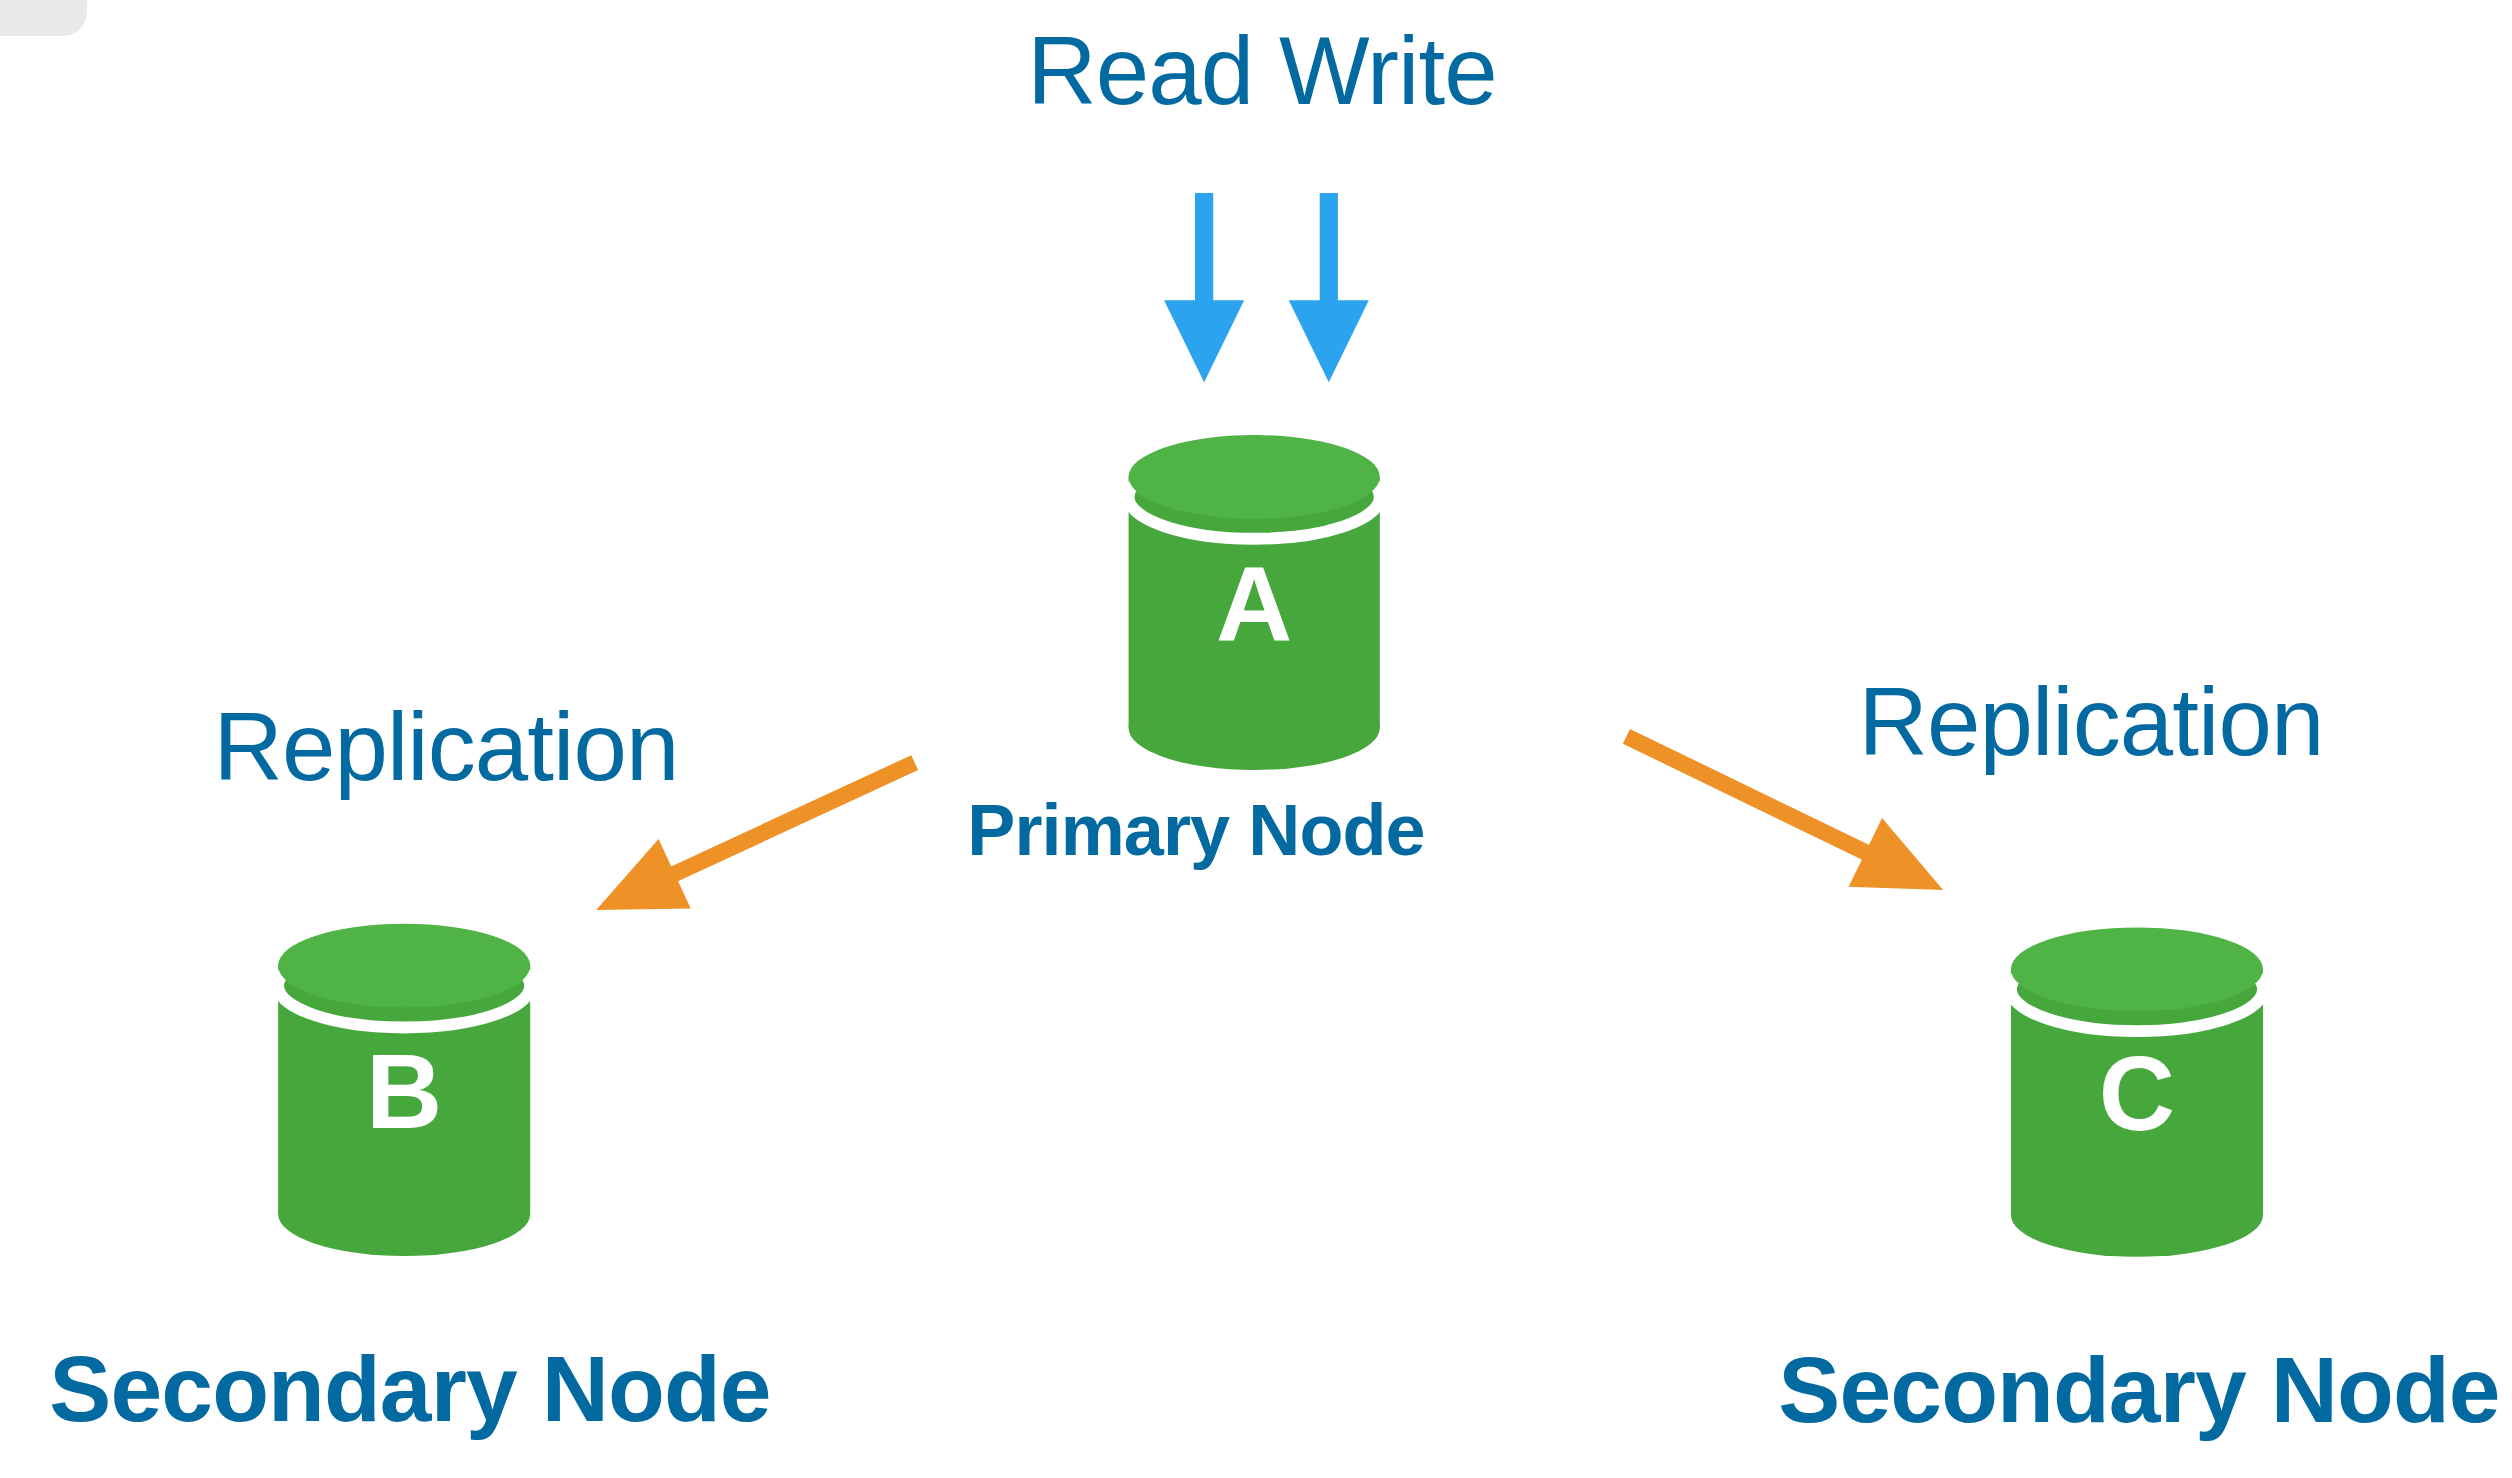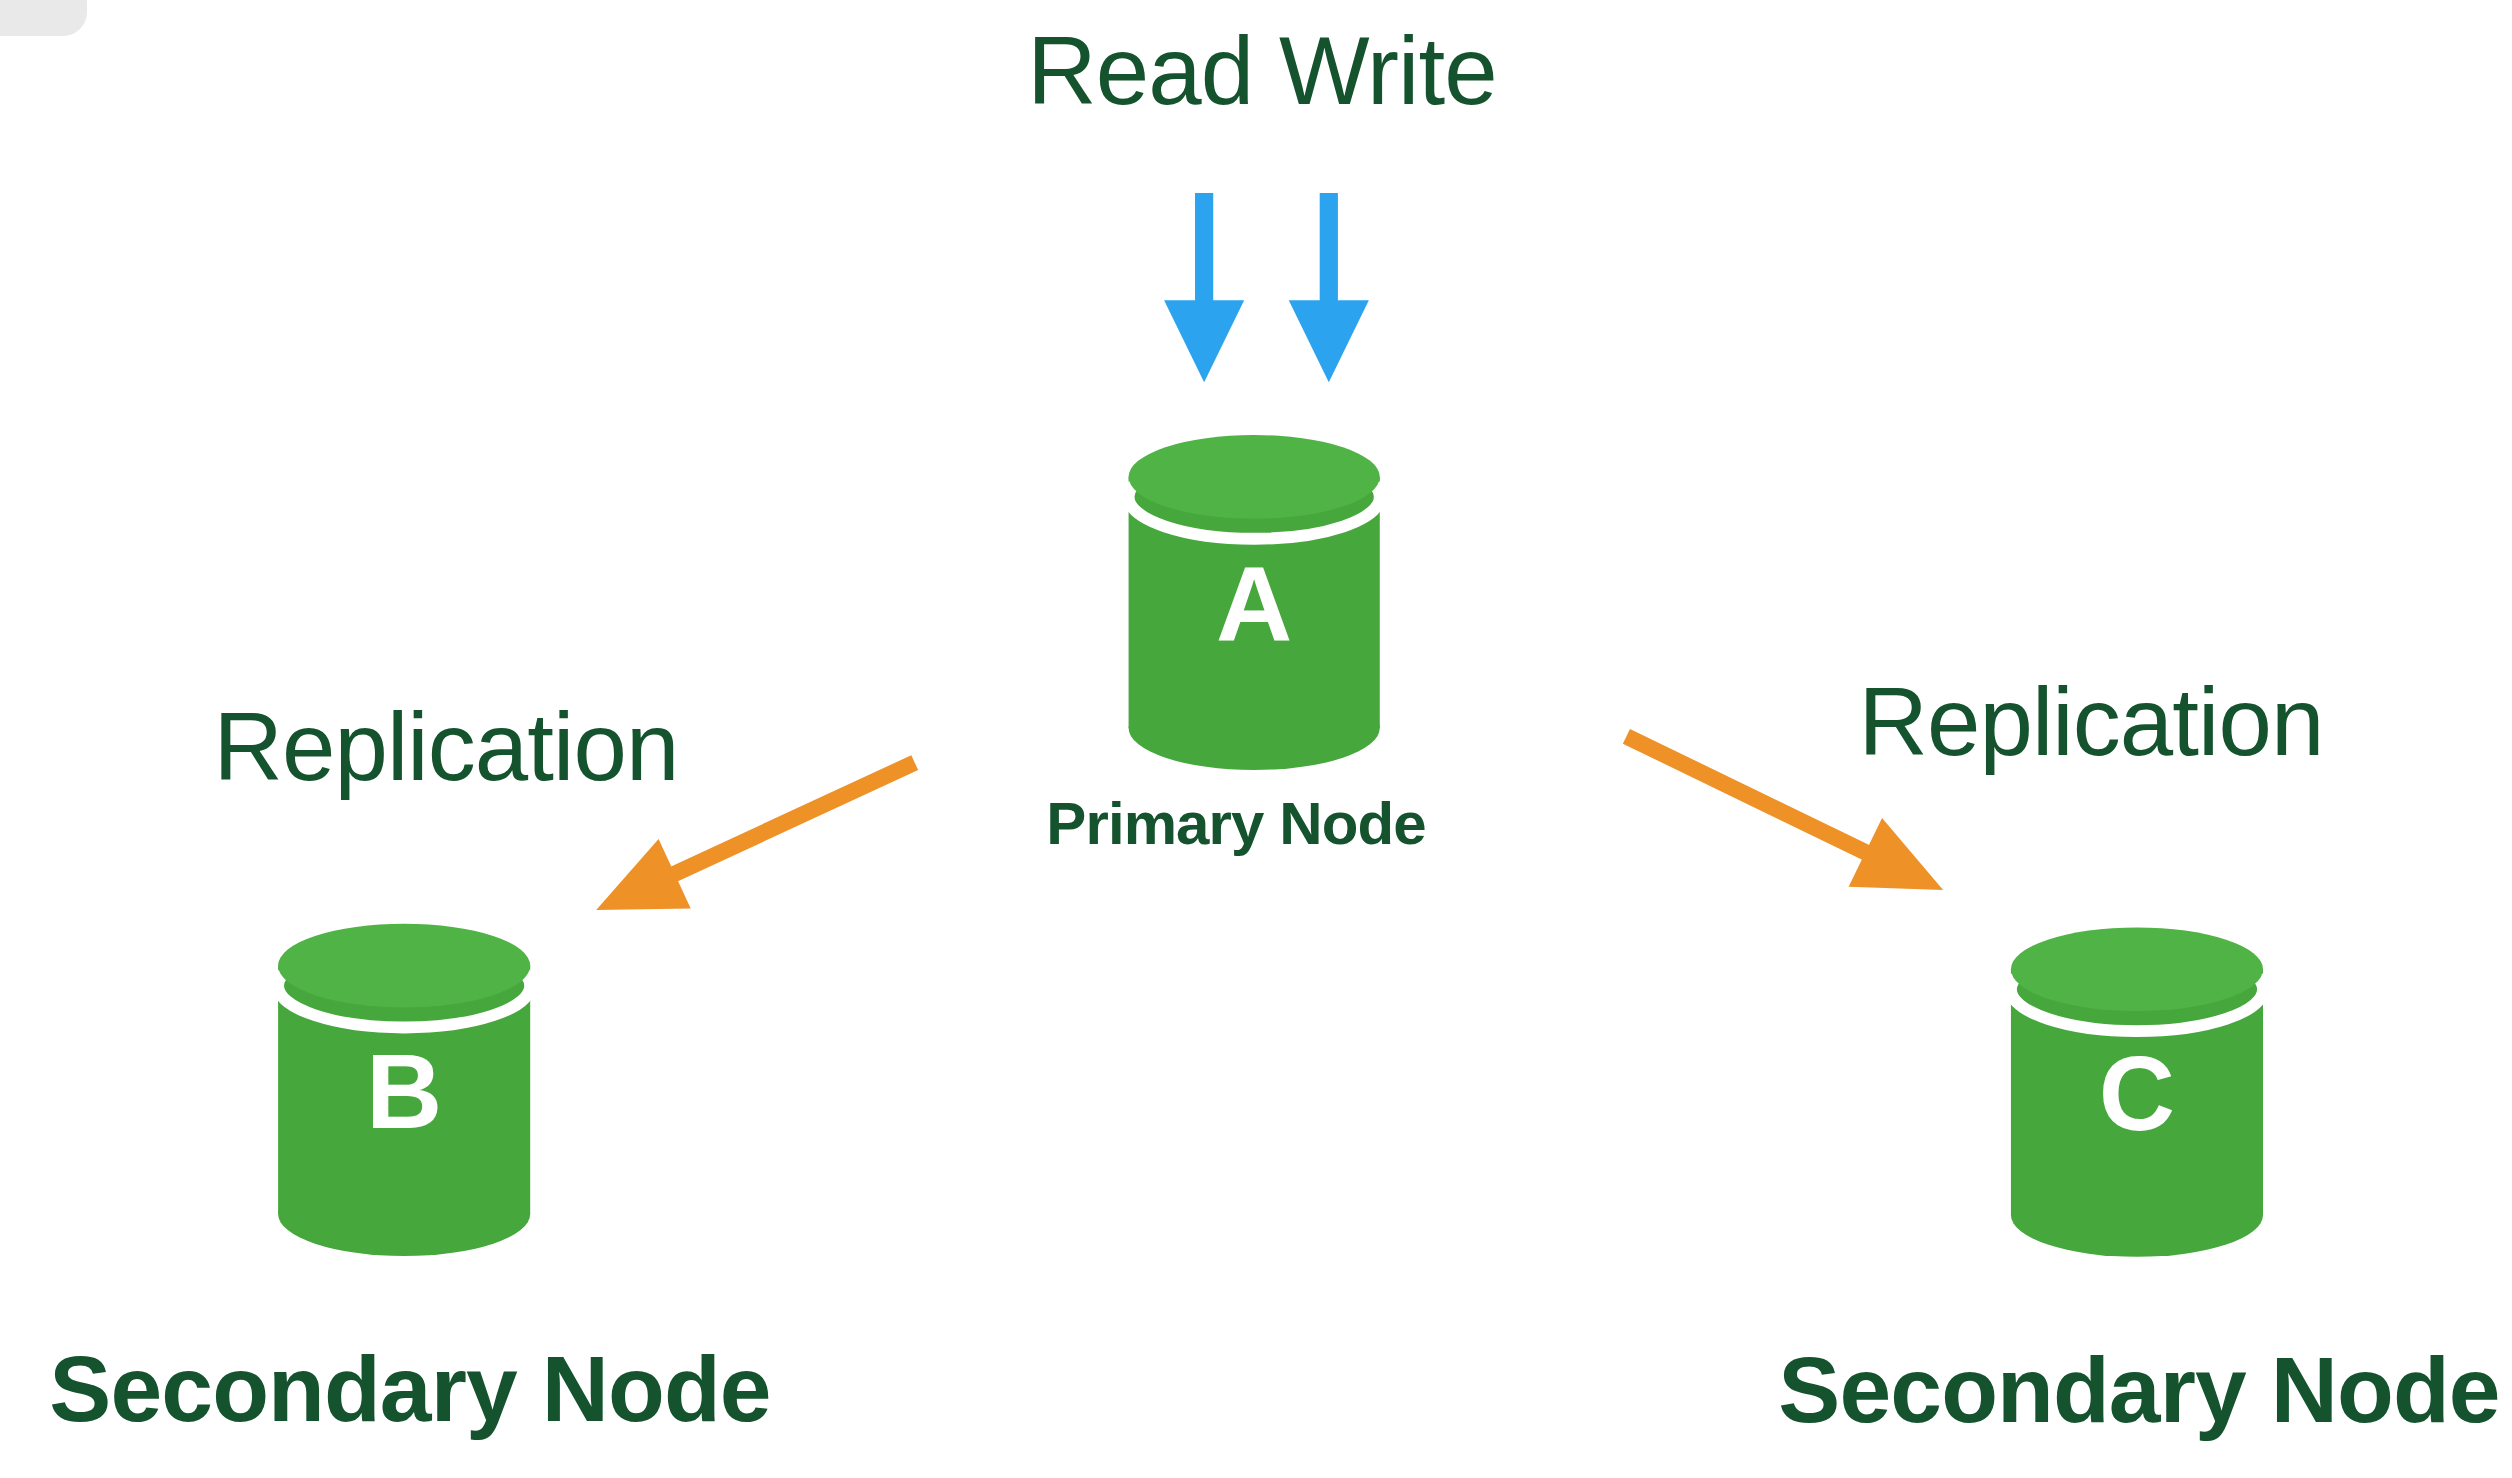--- a/index.html
+++ b/index.html
@@ -20,21 +20,21 @@
     left: 0;
     top: 0;
     width: 2512px;
     height: 1478px;
   }
   .lbl {
     position: absolute;
     transform: translateX(-50%);
     white-space: nowrap;
     line-height: 1;
-    color: #14532d;
+    color: #0369a1;
     letter-spacing: -0.9px;
     text-align: right;
   }
   .corner-artifact {
     position: absolute;
     left: 0;
     top: 0;
     width: 87px;
     height: 36px;
     background: #e9e9e9;
@@ -89,18 +89,18 @@
       </g>
       <g>
         <line x1="1787" y1="809" x2="2056.740265255686" y2="939.9945541040545" stroke="#ee9126" stroke-width="18"></line>
         <polygon points="2135,978 2031.1965111685113,974.2803620591535 2067.8914244473553,898.7192388577471" fill="#ee9126"></polygon>
       </g>
     </svg>
 
   <div class="lbl" style="left: 1262px; top: 23px; font-size: 96px; font-weight: 400;">Read Write</div>
   <div class="lbl" style="left: 446px; top: 699px; font-size: 96px; font-weight: 400;">Replication</div>
   <div class="lbl" style="left: 2091px; top: 674px; font-size: 96px; font-weight: 400;">Replication</div>
-  <div class="lbl" style="left: 1236px; top: 794px; font-size: 60px; font-weight: 700;">Primary Node</div>
+  <div class="lbl" style="left: 1196px; top: 794px; font-size: 72px; font-weight: 700;">Primary Node</div>
   <div class="lbl" style="left: 410px; top: 1343px; font-size: 93px; font-weight: 700;">Secondary Node</div>
   <div class="lbl" style="left: 2139px; top: 1344px; font-size: 93px; font-weight: 700;">Secondary Node</div>
 
 </div>
 
 
 </body></html>

